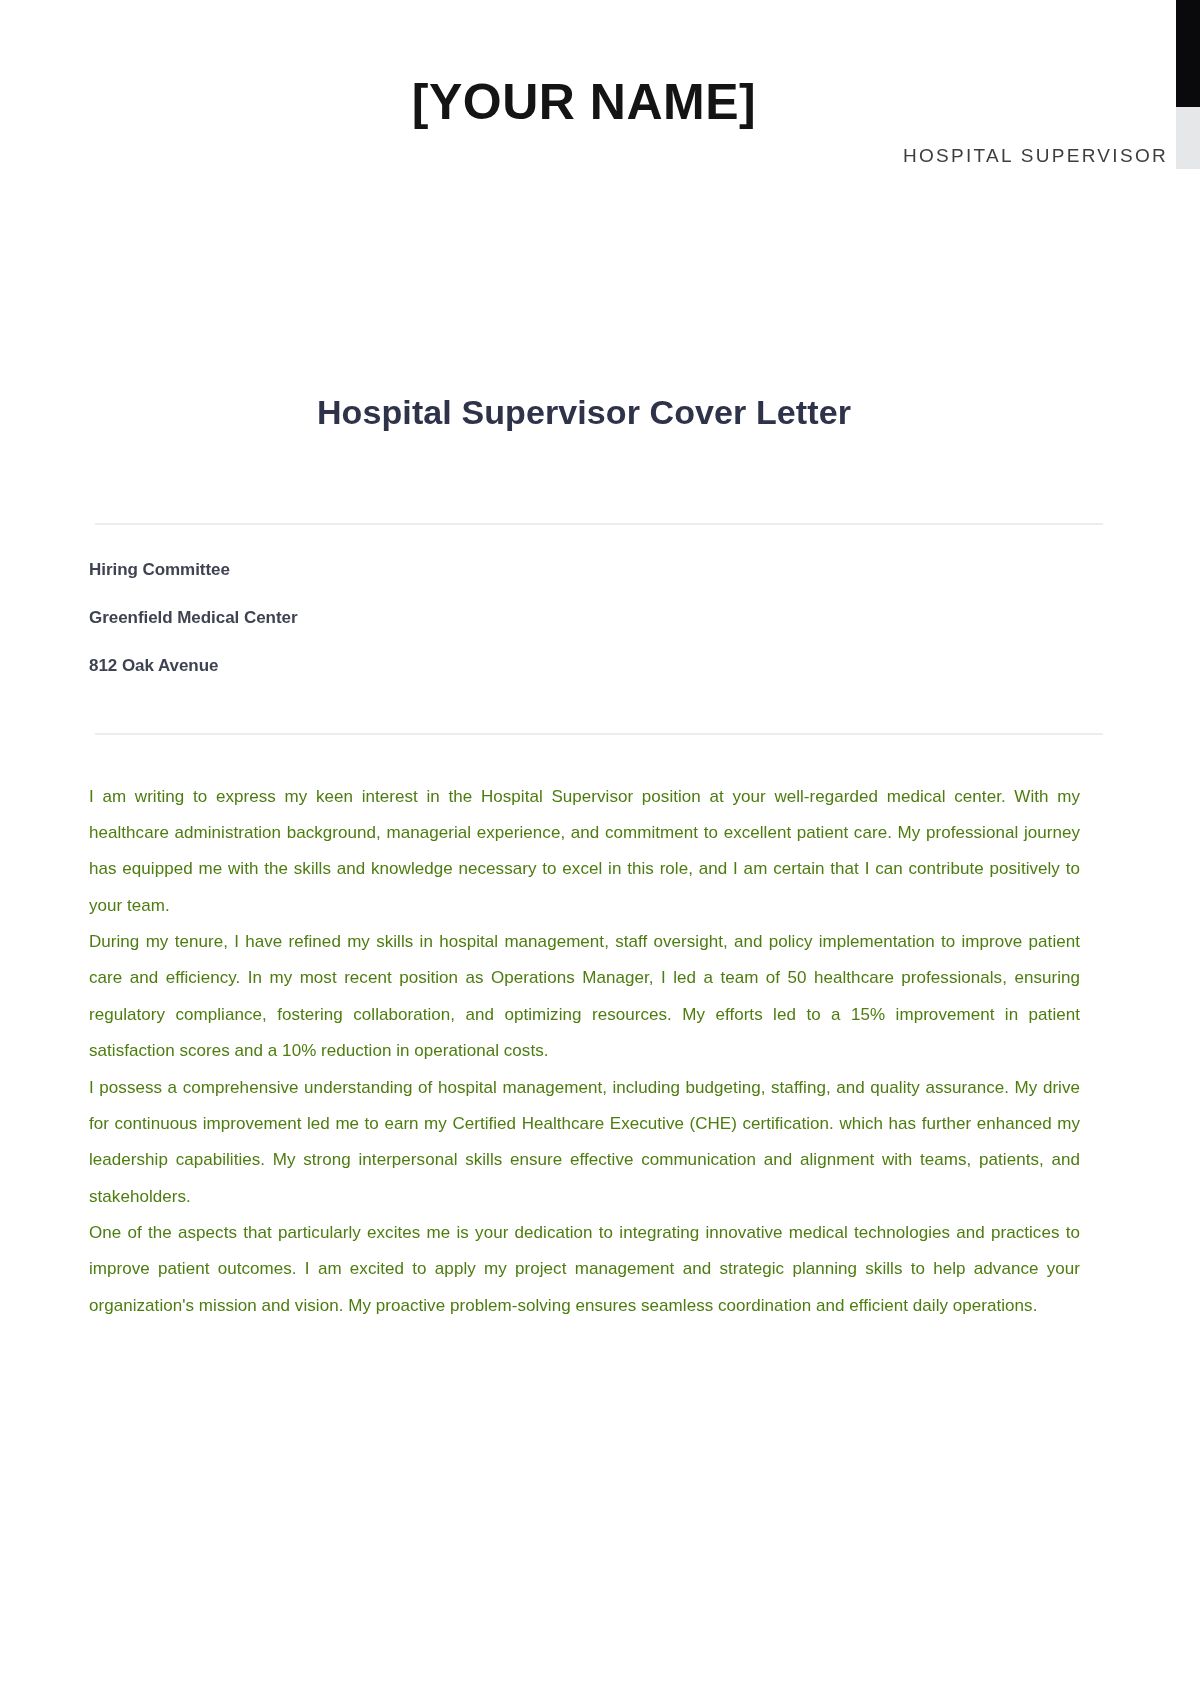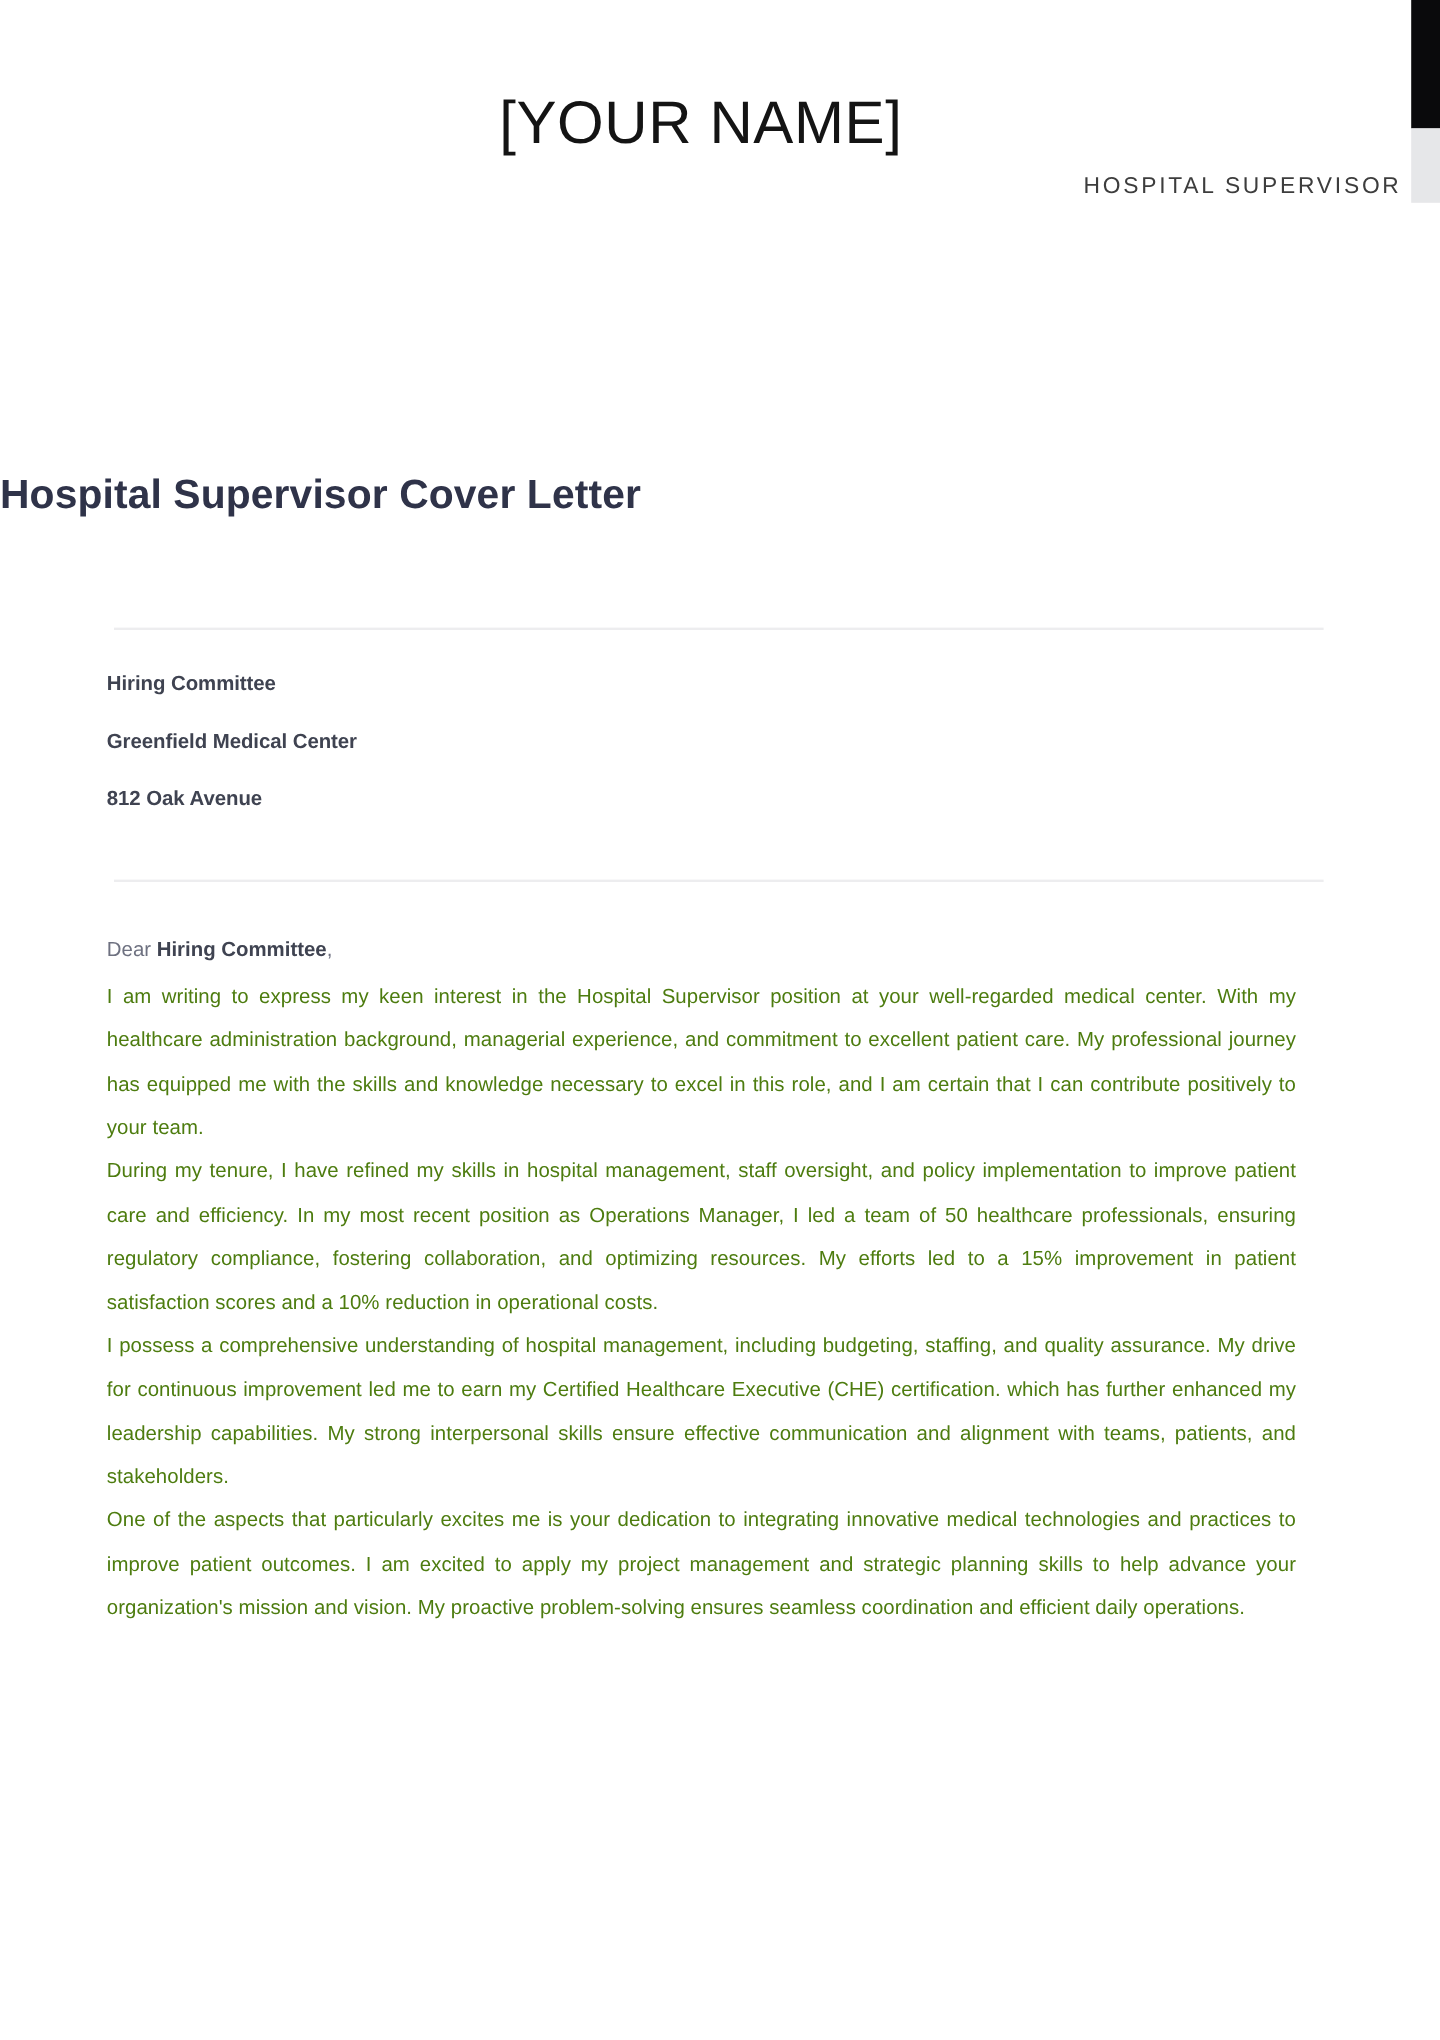--- a/index.html
+++ b/index.html
@@ -27,40 +27,41 @@
     overflow: hidden;
   }
 
   
   .letterhead {
     padding-top: 74px;
     text-align: center;
   }
   .name-title {
     font-size: 50px;
-    font-weight: 400;
+    font-weight: 700;
     letter-spacing: 0.5px;
     color: #141414;
     line-height: 1.12;
     margin: 0;
     white-space: nowrap;
   }
   .role-subtitle {
     margin-top: 15px;
     font-size: 19px;
     font-weight: 400;
     letter-spacing: 2.3px;
     color: #3d3d3d;
     line-height: 1.2;
     text-align: right;
   }
 
   
   .doc-heading-wrap {
     margin-top: 200px;
+    text-align: center;
   }
   .doc-heading {
     display: inline-block;
     font-size: 34px;
     font-weight: 700;
     color: #2f3349;
     letter-spacing: 0.1px;
     line-height: 1.25;
   }
 
@@ -160,23 +161,20 @@
   <div class="recipient">
     <div class="recipient-line">Hiring Committee</div>
     <div class="recipient-line">Greenfield Medical Center</div>
     <div class="recipient-line">812 Oak Avenue</div>
   </div>
 
   <div class="divider divider-mid"></div>
 
   <div class="letter-body">
 
-    <div class="salutation">
-      <span>Dear </span><span class="recipient-name">Hiring Committee</span><span>,</span>
-    </div>
 
     <p class="para">I am writing to express my keen interest in the Hospital Supervisor position at your well-regarded medical center. With my healthcare administration background, managerial experience, and commitment to excellent patient care. My professional journey has equipped me with the skills and knowledge necessary to excel in this role, and I am certain that I can contribute positively to your team.</p>
     <p class="para">During my tenure, I have refined my skills in hospital management, staff oversight, and policy implementation to improve patient care and efficiency. In my most recent position as Operations Manager, I led a team of 50 healthcare professionals, ensuring regulatory compliance, fostering collaboration, and optimizing resources. My efforts led to a 15% improvement in patient satisfaction scores and a 10% reduction in operational costs.</p>
     <p class="para">I possess a comprehensive understanding of hospital management, including budgeting, staffing, and quality assurance. My drive for continuous improvement led me to earn my Certified Healthcare Executive (CHE) certification. which has further enhanced my leadership capabilities. My strong interpersonal skills ensure effective communication and alignment with teams, patients, and stakeholders.</p>
     <p class="para">One of the aspects that particularly excites me is your dedication to integrating innovative medical technologies and practices to improve patient outcomes. I am excited to apply my project management and strategic planning skills to help advance your organization's mission and vision. My proactive problem-solving ensures seamless coordination and efficient daily operations.</p>
 
   </div>
 
 </div>
 

